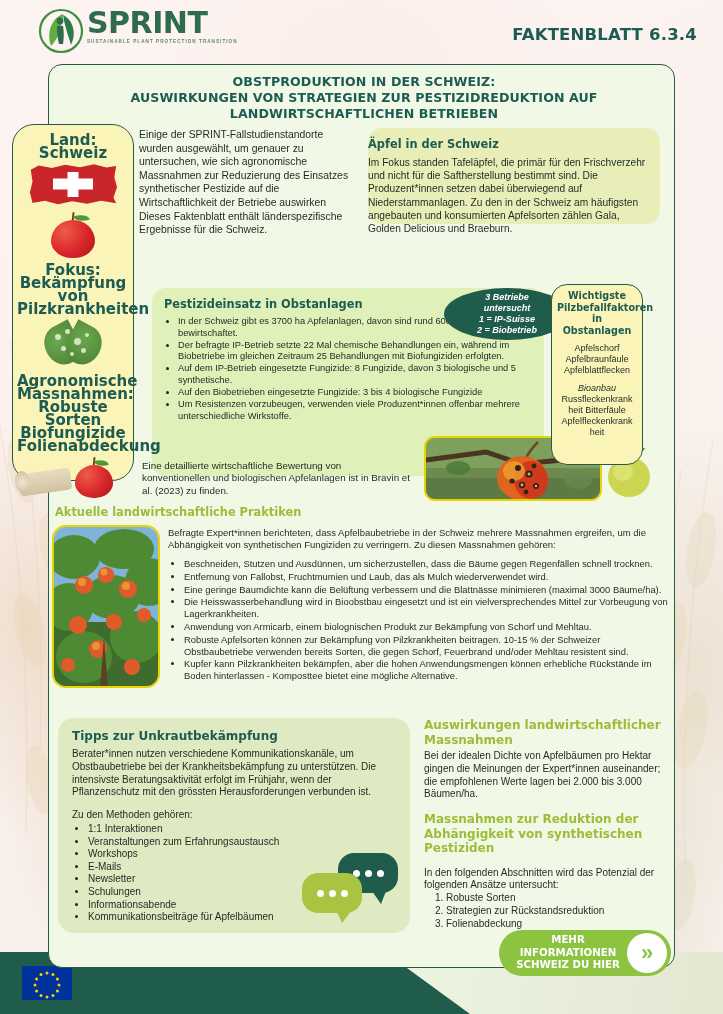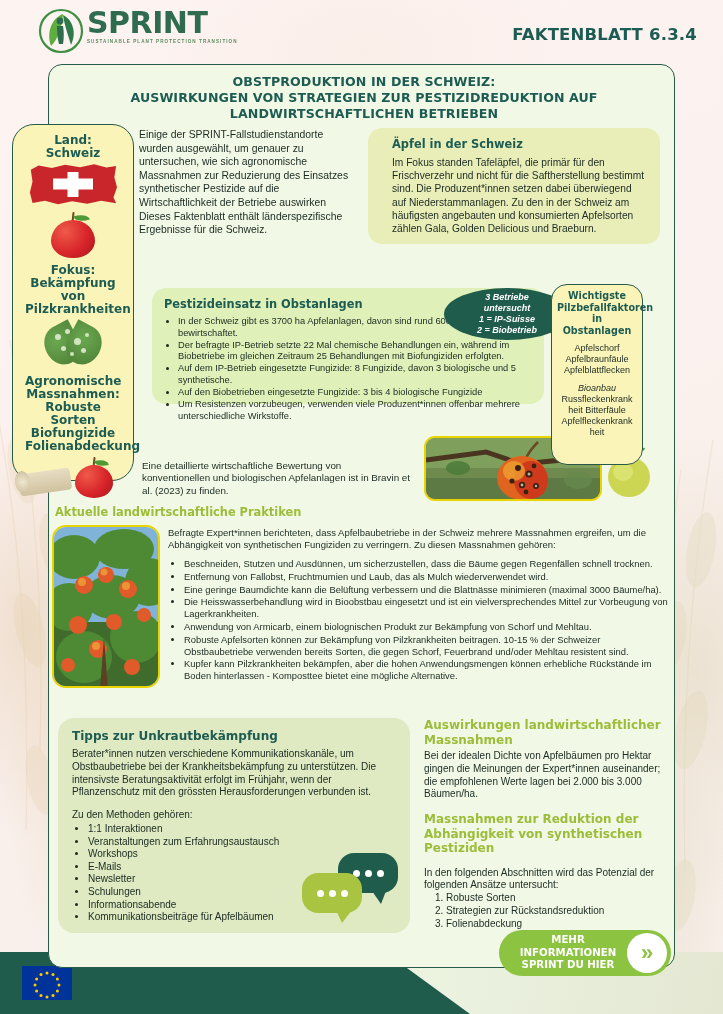--- a/index.html
+++ b/index.html
@@ -69,22 +69,22 @@
     font-family:"DejaVu Sans", sans-serif;
   }
 
   
   .sidebar {
     position:absolute; left:12px; top:124px; width:122px; height:357px;
     background:#fbf4b8; border:1.6px solid #2a5a47; border-radius:22px;
     z-index:8; text-align:center; padding-top:9px;
   }
   .sb-label {
-    color:#1d5c52; font-weight:bold; font-size:12px; line-height:13px;
-    font-family:"DejaVu Sans", sans-serif; padding:0 12px;
+    color:#1d5c52; font-weight:bold; font-size:15px; line-height:13px;
+    font-family:"DejaVu Sans", sans-serif; padding:0 4px;
   }
 
   
   .flag { width:88px; height:42px; position:relative; margin:3px auto 7px; }
   .flag-bg {
     position:absolute; inset:0; background:#c9262c;
     clip-path: polygon(2% 16%,11% 6%,26% 12%,41% 4%,58% 10%,74% 3%,88% 11%,99% 7%,97% 34%,100% 58%,96% 82%,99% 96%,82% 90%,66% 97%,49% 91%,33% 98%,18% 90%,4% 95%,1% 70%,4% 44%);
   }
   .flag-cross-v { position:absolute; left:50%; top:22%; width:11px; height:58%; background:#fff; transform:translateX(-50%); }
   .flag-cross-h { position:absolute; top:50%; left:27%; height:11px; width:46%; background:#fff; transform:translateY(-50%); }
@@ -123,40 +123,40 @@
     border-radius:50%; transform:rotate(-8deg);
   }
 
   
   .intro {
     position:absolute; left:139px; top:128px; width:218px;
     font-size:10.4px; line-height:13.6px; color:#1b2a22; z-index:6;
   }
 
   .box-apfel {
-    position:absolute; left:368px; top:128px; width:292px; height:116px;
-    background:#e9eeb9; border-radius:14px; padding:9px 12px 0 24px; z-index:6;
+    position:absolute; left:368px; top:128px; width:292px; height:96px;
+    background:#e9eeb9; border-radius:14px; padding:9px 12px 0 0; z-index:6;
   }
   .box-apfel h3 {
     color:#1d5c52; font-size:11.4px; margin-bottom:5px;
     font-family:"DejaVu Sans", sans-serif;
   }
   .box-apfel p { font-size:10.2px; line-height:13.2px; color:#1b2a22; }
 
   .badge {
     position:absolute; left:444px; top:250px; width:126px; height:52px;
     background:#1f5c4b; border-radius:50%; z-index:9;
     display:flex; flex-direction:column; align-items:center; justify-content:center;
     color:#fff; font-style:italic; font-weight:bold; font-size:9px; line-height:11px;
     text-align:center;
     margin-top:38px;
   }
 
   .box-pest {
-    position:absolute; left:152px; top:288px; width:392px; height:116px;
+    position:absolute; left:152px; top:288px; width:392px; height:188px;
     background:#dff0b8; border-radius:14px; padding:9px 12px; z-index:6;
   }
   .box-pest h3 {
     color:#1d5c52; font-size:11.4px; margin-bottom:5px;
     font-family:"DejaVu Sans", sans-serif;
   }
   .box-pest ul { margin-left:14px; }
   .box-pest li { font-size:9.3px; line-height:11.6px; color:#1b2a22; margin-bottom:.5px; }
 
   .box-pilz {
@@ -541,21 +541,21 @@
     <li>Robuste Sorten</li>
     <li>Strategien zur Rückstandsreduktion</li>
     <li>Folienabdeckung</li>
   </ol>
 </div>
 
 <div class="cta">
   <div class="cta-text">
     <div>MEHR</div>
     <div>INFORMATIONEN</div>
-    <div>SPRINT DU HIER</div>
+    <div>SCHWEIZ DU HIER</div>
   </div>
   <div class="cta-circle">»</div>
 </div>
 
 <div class="footer">
   <div class="footer-shape2"></div>
   <div class="footer-shape"></div>
   <div class="eu-flag">
     <svg viewBox="0 0 50 34" width="50" height="34">
       <rect width="50" height="34" fill="#003399"></rect>

